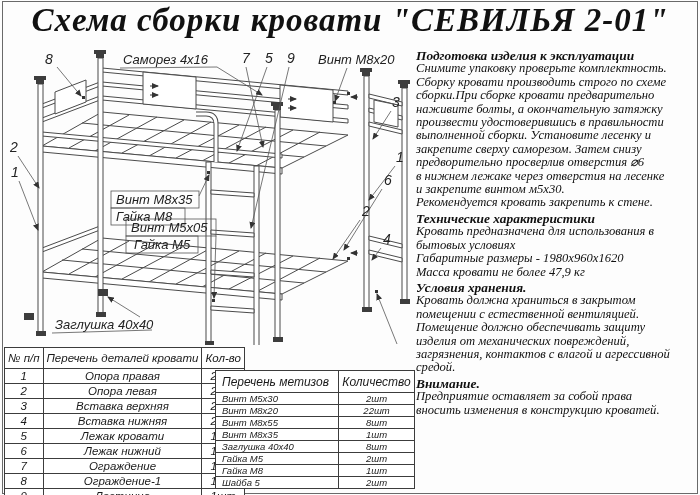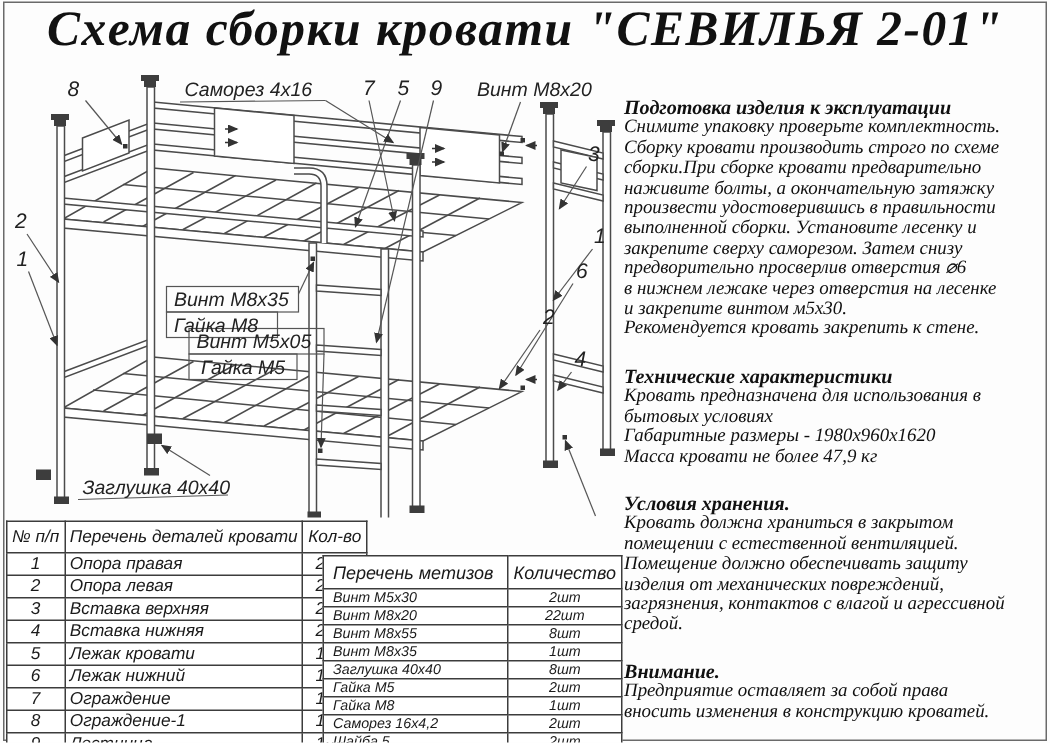--- a/index.html
+++ b/index.html
@@ -16,30 +16,30 @@
   }
   .diagram{position:absolute;left:0;top:40px;}
   .diagram text{font-family:"Liberation Sans",sans-serif;font-style:italic;fill:#222;}
   .lbl{font-size:13px;}
   .num{font-size:14px;}
   .instructions{
     position:absolute;left:416px;top:47px;width:281px;
     font-family:"Liberation Serif",serif;font-style:italic;
     font-size:12.6px;line-height:13.4px;color:#101010;
   }
-  .sec-h{font-weight:bold;font-size:13.4px;margin-top:18px;}
+  .sec-h{font-weight:bold;font-size:13.4px;margin-top:2px;}
   .sec-b{white-space:pre-line;}
   table{border-collapse:collapse;position:absolute;background:#fff;}
   td,th{border:1px solid #3c3c3c;font-style:italic;font-weight:normal;
     padding:0 3px;overflow:hidden;white-space:nowrap;}
   .parts-table{left:4px;top:347px;width:202px;font-size:11.5px;}
   .parts-table th{font-size:11.5px;height:20px;}
   .parts-table td{height:14px;}
   .parts-table .c-num{width:24px;text-align:center;margin-left:33px;}
-  .parts-table .c-name{width:134px;text-align:left;}
+  .parts-table .c-name{width:134px;text-align:center;}
   .parts-table .c-qty{width:36px;text-align:center;}
   .hw-table{left:215px;top:370px;width:200px;font-size:9.5px;}
   .hw-table th{font-size:12px;height:21px;}
   .hw-table td{height:11px;}
   .hw-table .c-name{width:124px;text-align:left;padding-left:6px;}
   .hw-table .c-qty{width:70px;text-align:center;margin-left:32px;}
 </style>
 </head>
 <body>
 
@@ -352,21 +352,17 @@
       </tr>
   <tr>
         <td class="c-name">Гайка М5</td>
         <td class="c-qty">2шт</td>
       </tr>
   <tr>
         <td class="c-name">Гайка М8</td>
         <td class="c-qty">1шт</td>
       </tr>
   <tr>
-        <td class="c-name">Саморез 16х4,2</td>
-        <td class="c-qty">2шт</td>
-      </tr>
-  <tr>
         <td class="c-name">Шайба 5</td>
         <td class="c-qty">2шт</td>
       </tr>
 </tbody>
   </table>
 
 </body></html>

